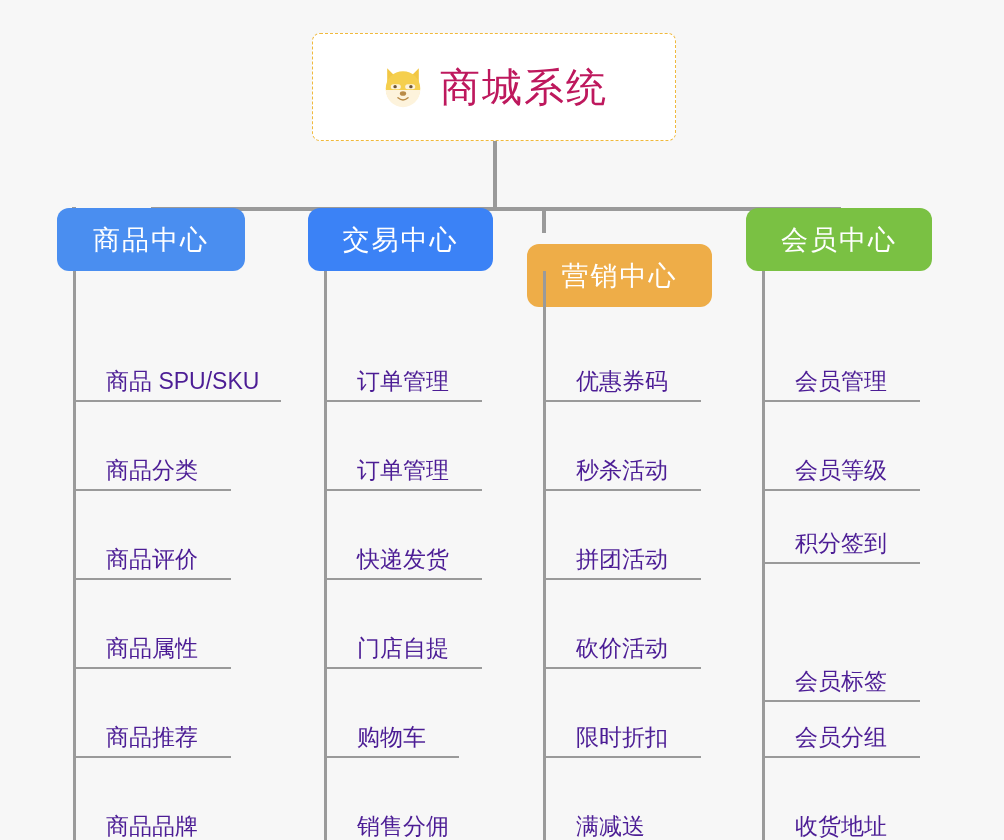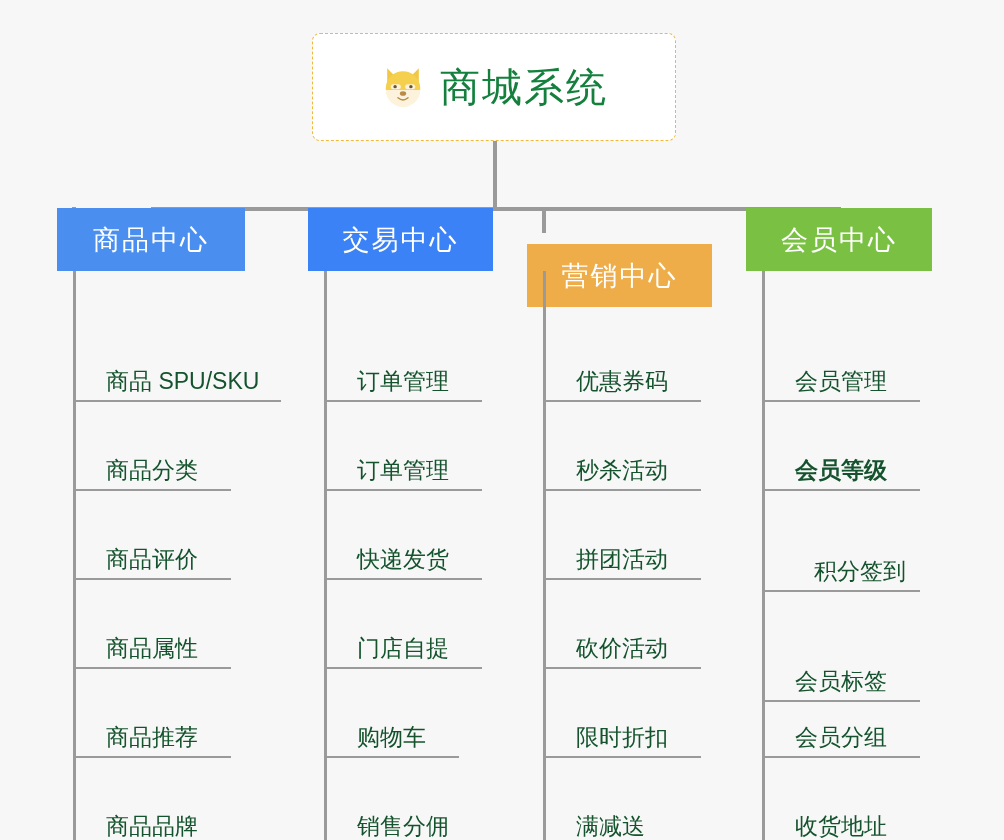--- a/index.html
+++ b/index.html
@@ -37,21 +37,21 @@
     gap: 14px;
   }
   .root-emoji {
     font-size: 42px;
     line-height: 1;
     display: block;
   }
   .root-emoji svg { display: block; }
   .root-title {
     font-size: 40px;
-    color: #15803d;
+    color: #be185d;
     letter-spacing: 2px;
     white-space: nowrap;
   }
 
   
   .conn {
     position: absolute;
     background: #9a9a9a;
   }
   .conn-stem {            
@@ -70,21 +70,21 @@
     top: 207px;
     width: 4px;
     height: 26px;
   }
 
   
   .cat-box {
     position: absolute;
     top: 208px;
     height: 63px;
-    border-radius: 0;
+    border-radius: 12px;
     display: flex;
     align-items: center;
     justify-content: center;
     color: #ffffff;
     font-size: 27px;
     letter-spacing: 2px;
     box-sizing: border-box;
   }
 
   
@@ -103,21 +103,21 @@
     position: absolute;
     left: 3px;
     height: 89px;
     display: flex;
     align-items: flex-end;
     box-sizing: border-box;
     border-bottom: 2px solid #9a9a9a;
   }
   .leaf-label {
     font-size: 23px;
-    color: #14532d;
+    color: #4c1d95;
     white-space: nowrap;
     padding: 0 14px 6px 30px;
     line-height: 1.1;
   }
 </style>
 </head>
 <body>
 
 <div id="chart-root">
 
@@ -220,24 +220,24 @@
       </div>
       <div class="conn conn-drop" style="left: 761px;"></div>
       <div class="cat-box" style="left: 746px; width: 186px; background: rgb(122, 193, 67);">
         <span>会员中心</span>
       </div>
       <div class="leaf-col" style="left: 762px;">
         <div class="leaf-spine" style="height: 576px;"></div>
         <div class="leaf-item" style="top: 42px; width: 155px;">
           <span class="leaf-label">会员管理</span>
         </div>
-        <div class="leaf-item" style="top: 131px; width: 155px; font-weight: bold;">
+        <div class="leaf-item" style="top: 131px; width: 155px;">
           <span class="leaf-label">会员等级</span>
         </div>
-        <div class="leaf-item" style="top: 232px; width: 155px; justify-content: flex-end;">
+        <div class="leaf-item" style="top: 204px; width: 155px;">
           <span class="leaf-label">积分签到</span>
         </div>
         <div class="leaf-item" style="top: 309px; width: 155px; margin-top: 33px;">
           <span class="leaf-label">会员标签</span>
         </div>
         <div class="leaf-item" style="top: 398px; width: 155px;">
           <span class="leaf-label">会员分组</span>
         </div>
         <div class="leaf-item" style="top: 487px; width: 155px;">
           <span class="leaf-label">收货地址</span>

